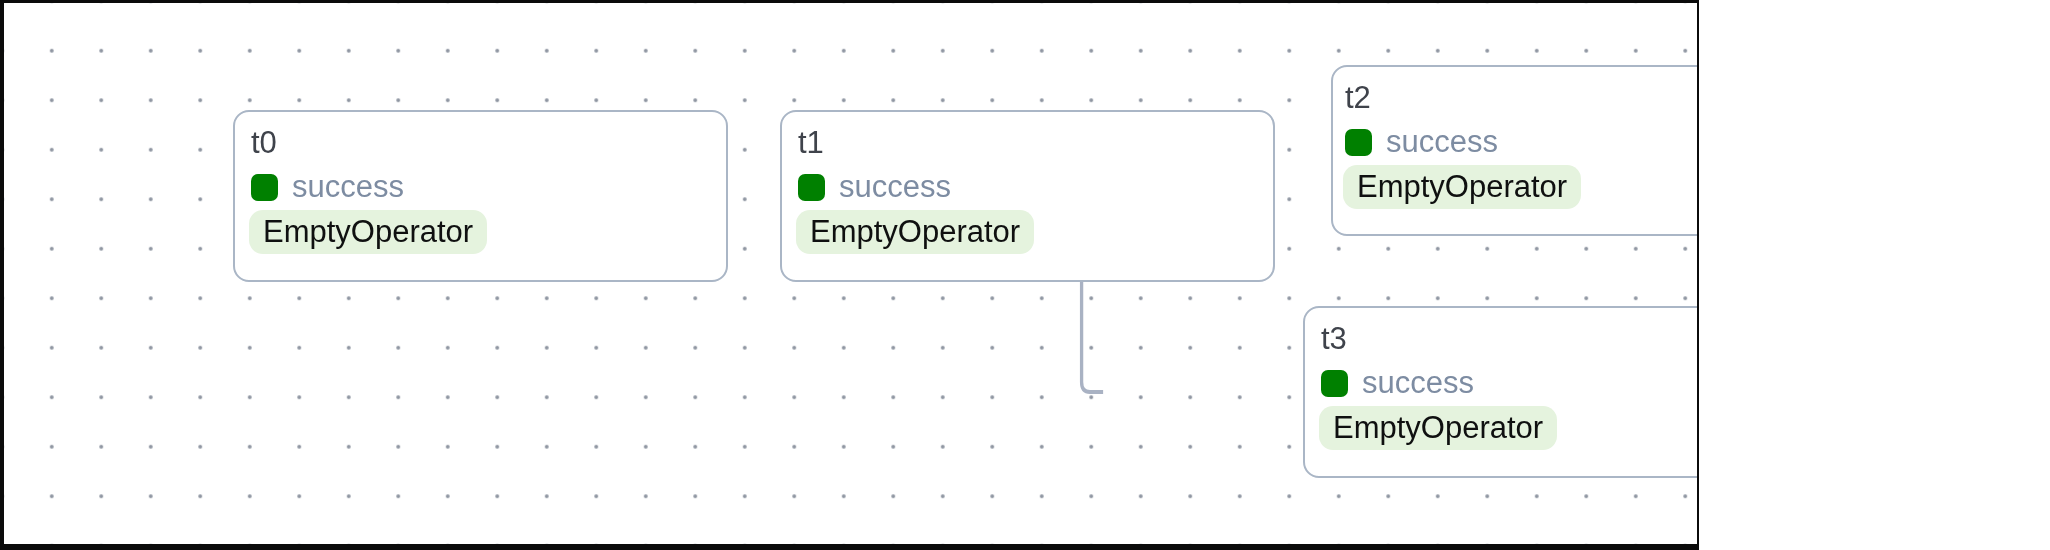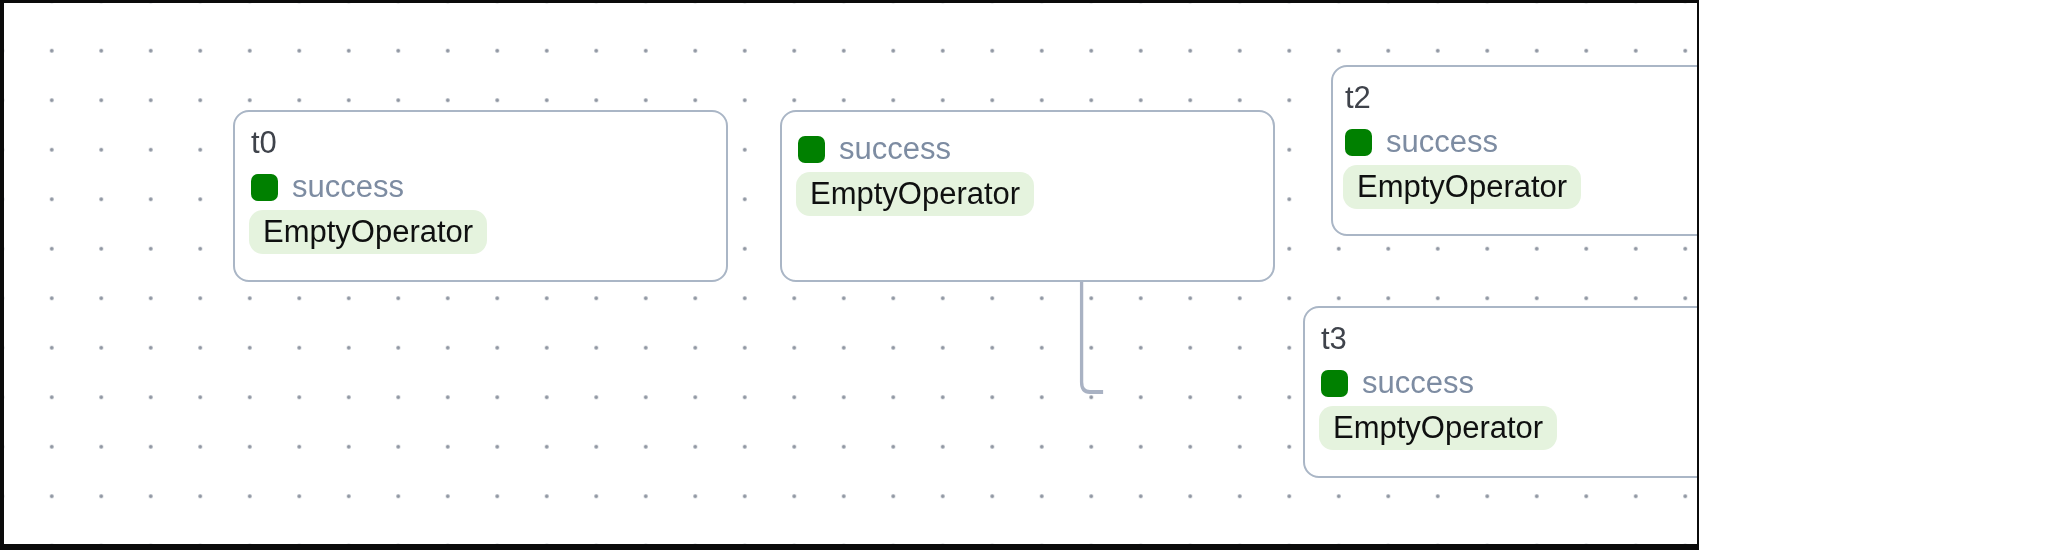--- a/index.html
+++ b/index.html
@@ -111,20 +111,21 @@
 
   <div class="task-node" style="left: 229px; top: 107px; width: 495px; height: 172px;">
     <div class="task-title">t0</div>
     <div class="state-row">
       <span class="state-square"></span>
       <span class="state-label">success</span>
     </div>
     <span class="operator-badge">EmptyOperator</span>
   </div>
       <div class="task-node" style="left: 776px; top: 107px; width: 495px; height: 172px;">
+    <div class="task-title">t1</div>
     <div class="state-row">
       <span class="state-square"></span>
       <span class="state-label">success</span>
     </div>
     <span class="operator-badge">EmptyOperator</span>
   </div>
       <div class="task-node" style="left: 1327px; top: 62px; width: 495px; height: 171px; padding-left: 12px;">
     <div class="task-title">t2</div>
     <div class="state-row">
       <span class="state-square"></span>

